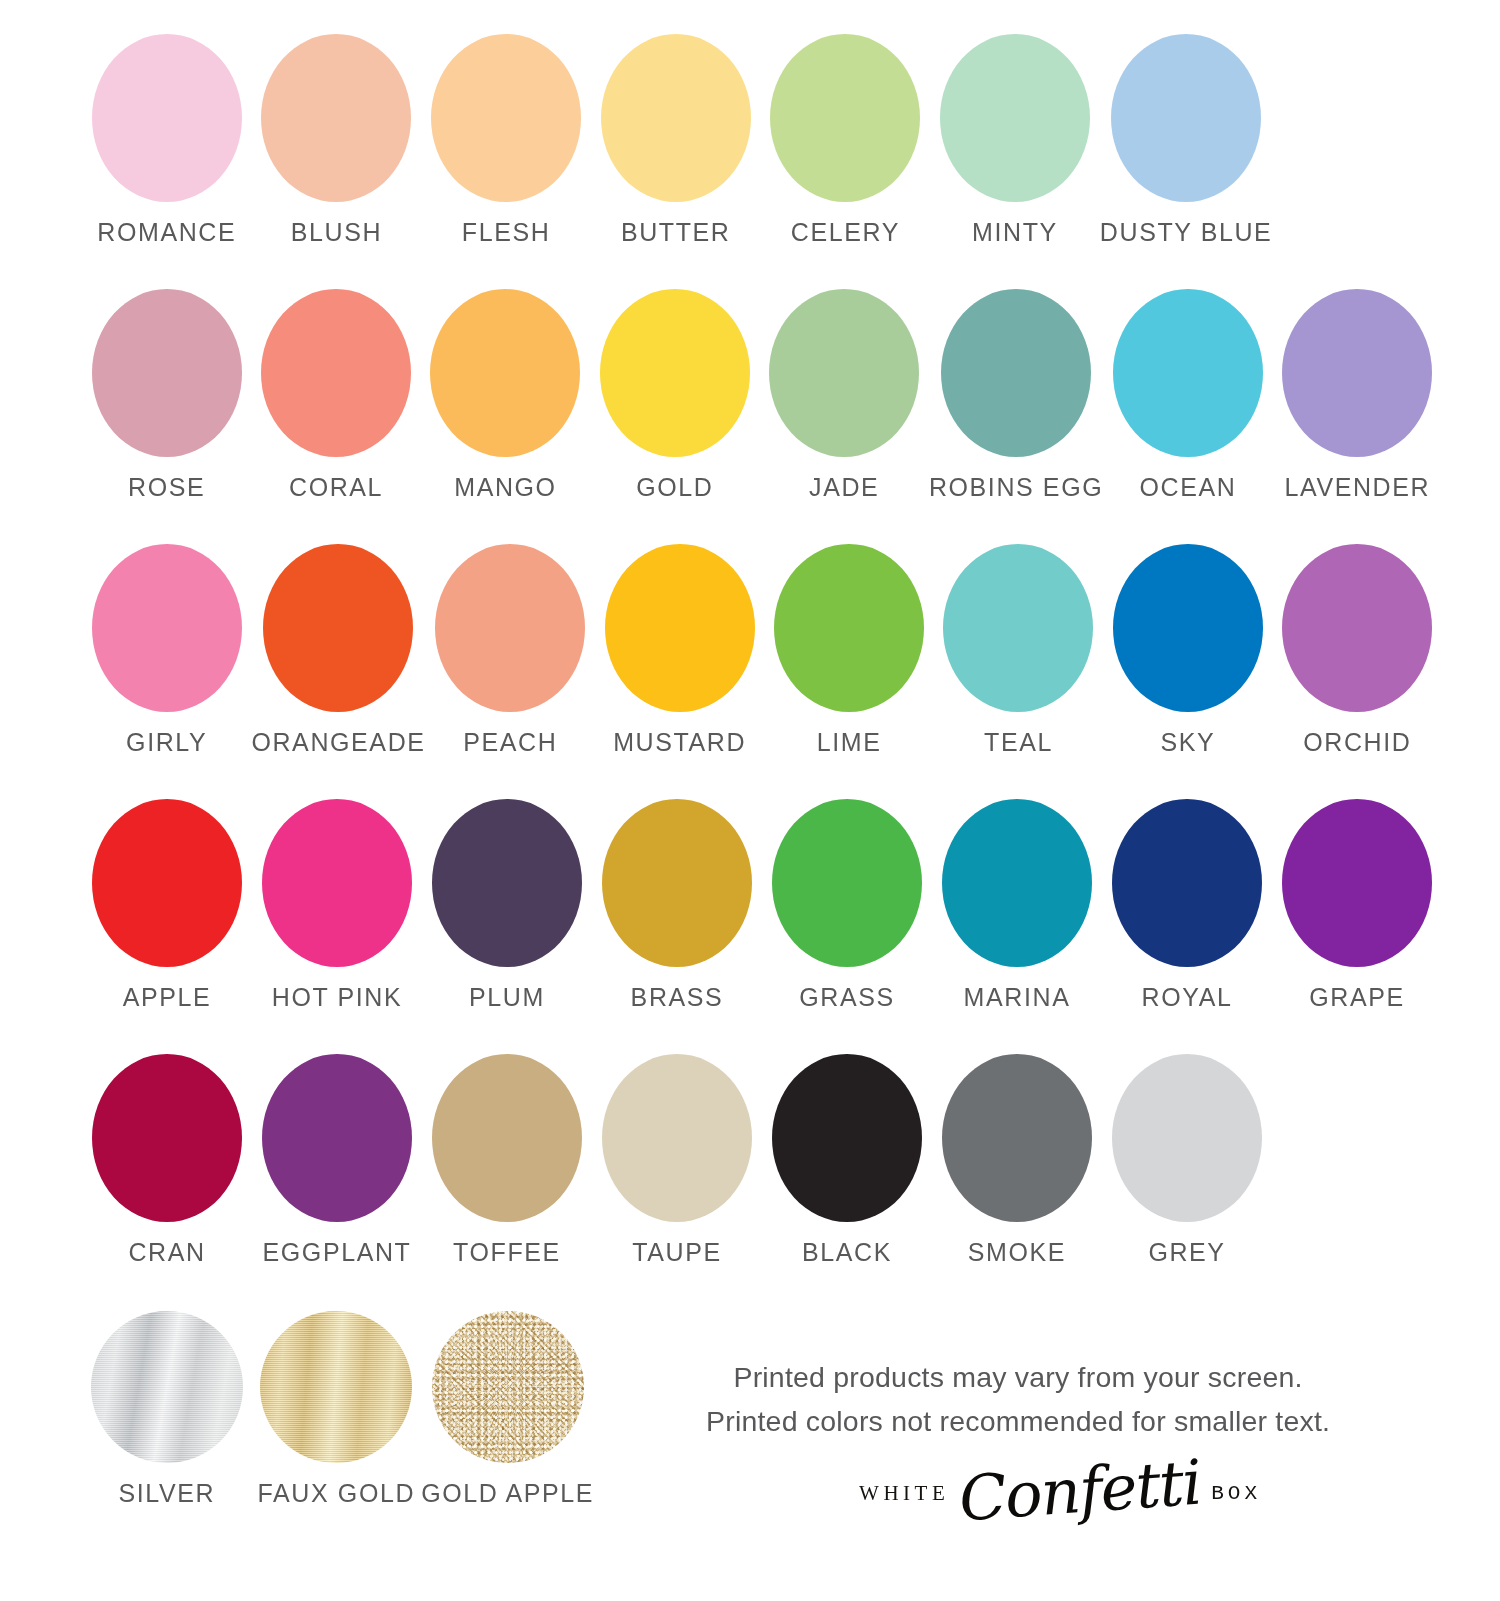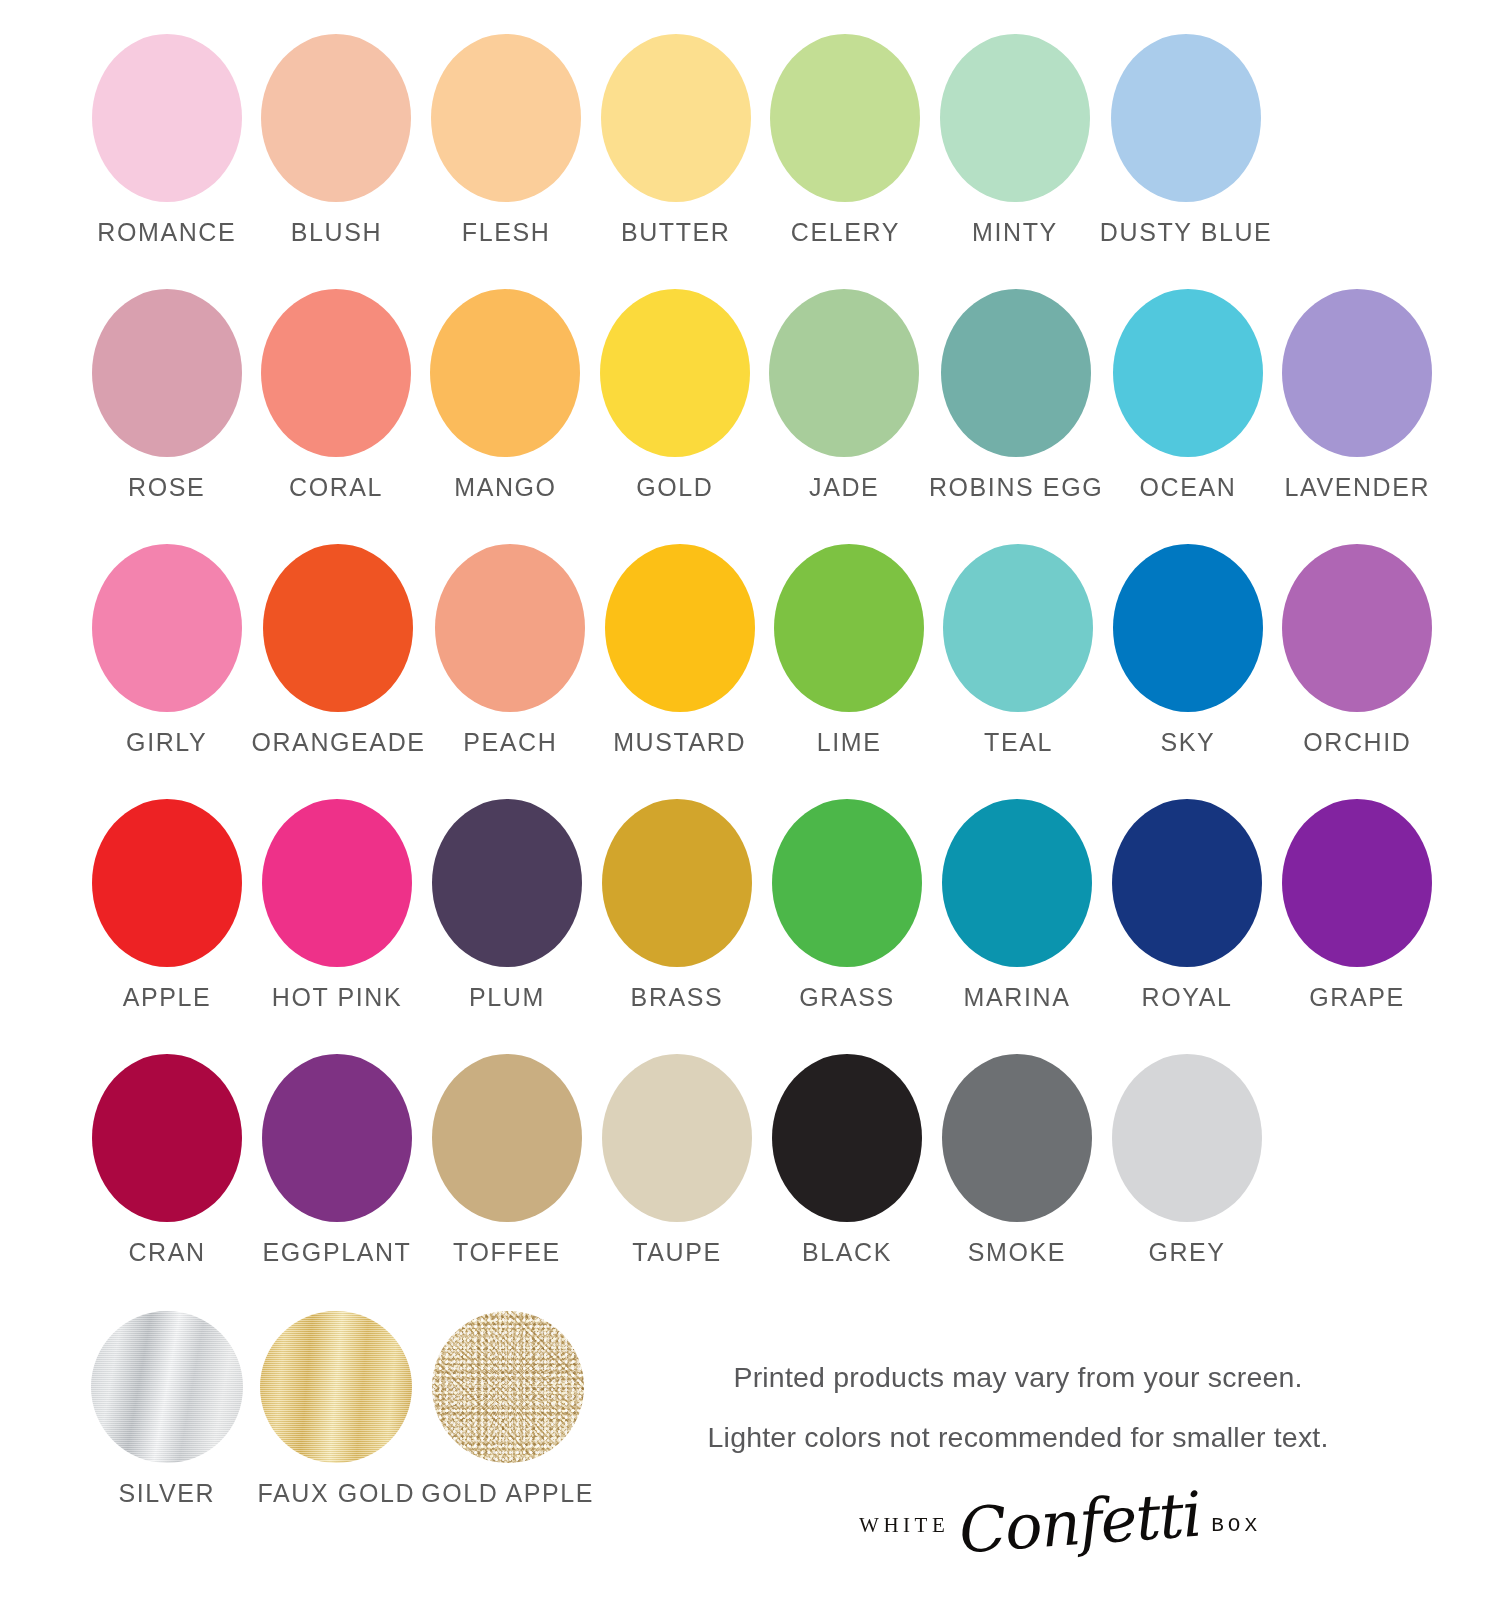--- a/index.html
+++ b/index.html
@@ -75,21 +75,20 @@
   }
 
   
   .note-block {
     grid-column: 4 / span 5;
     display: flex;
     flex-direction: column;
     align-items: center;
     justify-content: flex-start;
     padding-top: 44px;
-    gap: 16px;
   }
   .note-line {
     font-size: 28.5px;
     line-height: 1.55;
     color: #58585a;
     letter-spacing: 0.2px;
     white-space: nowrap;
     text-align: center;
     font-weight: 400;
   }
@@ -304,21 +303,21 @@
       <div class="swatch-cell">
         <div class="swatch-disc" style="background: repeating-linear-gradient(0deg, rgba(255, 255, 255, 0.34) 0px, rgba(255, 255, 255, 0.34) 1px, rgba(160, 120, 30, 0.16) 1px, rgba(160, 120, 30, 0.16) 2px), linear-gradient(95deg, rgb(216, 180, 91) 0%, rgb(240, 220, 156) 16%, rgb(217, 183, 95) 32%, rgb(246, 233, 180) 50%, rgb(221, 189, 104) 66%, rgb(241, 223, 160) 84%, rgb(207, 168, 78) 100%);"></div>
         <div class="swatch-label">FAUX GOLD</div>
       </div>
       <div class="swatch-cell">
         <div class="swatch-disc" style="background: radial-gradient(circle at 18% 22%, rgba(255, 255, 255, 0.85) 0px, rgba(255, 255, 255, 0.85) 1.1px, transparent 1.6px) 0% 0% / 7px 7px, radial-gradient(circle at 62% 12%, rgba(255, 252, 230, 0.8) 0px, rgba(255, 252, 230, 0.8) 1.2px, transparent 1.7px) 0% 0% / 9px 9px, radial-gradient(circle at 38% 58%, rgba(255, 255, 255, 0.75) 0px, rgba(255, 255, 255, 0.75) 1px, transparent 1.5px) 0% 0% / 6px 6px, radial-gradient(circle at 82% 70%, rgba(140, 105, 45, 0.55) 0px, rgba(140, 105, 45, 0.55) 1.2px, transparent 1.7px) 0% 0% / 8px 8px, radial-gradient(circle at 12% 78%, rgba(150, 112, 48, 0.5) 0px, rgba(150, 112, 48, 0.5) 1.1px, transparent 1.6px) 0% 0% / 10px 10px, repeating-conic-gradient(rgba(255, 255, 255, 0.22) 0deg, rgba(255, 255, 255, 0.22) 2deg, rgba(150, 115, 52, 0.2) 2deg, rgba(150, 115, 52, 0.2) 4deg) 0% 0% / 100% 100%, repeating-linear-gradient(37deg, rgba(255, 255, 255, 0.3) 0px, rgba(255, 255, 255, 0.3) 2px, rgba(158, 121, 57, 0.28) 2px, rgba(158, 121, 57, 0.28) 4px) 0% 0% / 5px 5px, repeating-linear-gradient(-51deg, rgba(255, 250, 225, 0.26) 0px, rgba(255, 250, 225, 0.26) 3px, rgba(172, 136, 69, 0.24) 3px, rgba(172, 136, 69, 0.24) 5px) 0% 0% / 6px 6px, linear-gradient(160deg, rgb(224, 200, 145) 0%, rgb(205, 176, 122) 45%, rgb(221, 198, 141) 100%) 0% 0% / 100% 100%;"></div>
         <div class="swatch-label">GOLD APPLE</div>
       </div>
     <div class="note-block">
       <div class="note-line">Printed products may vary from your screen.</div>
-      <div class="note-line">Lighter colors not recommended for smaller text.</div>
+      <div class="note-line">Printed colors not recommended for smaller text.</div>
       <div class="brand-logo">
         <span class="brand-white">WHITE</span>
         <span class="brand-script">Confetti</span>
         <span class="brand-box">BOX</span>
       </div>
     </div>
   </div>
 
 </div>
 

